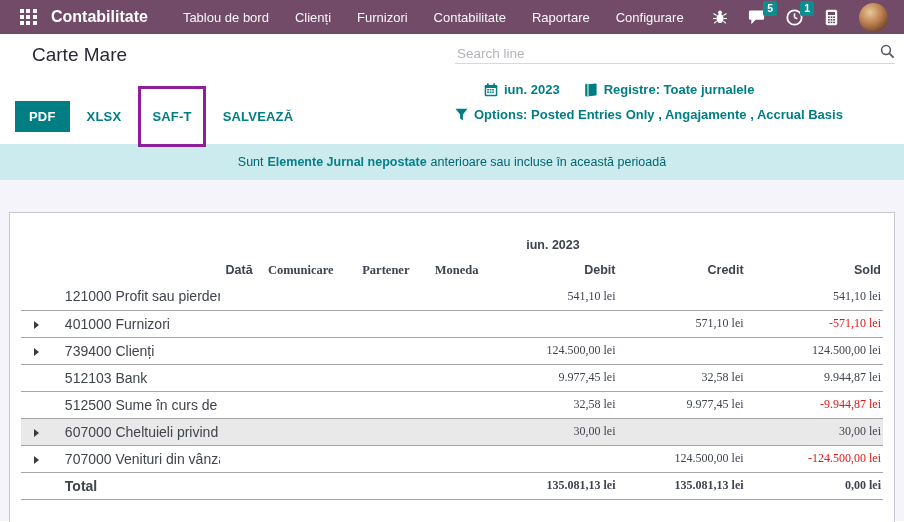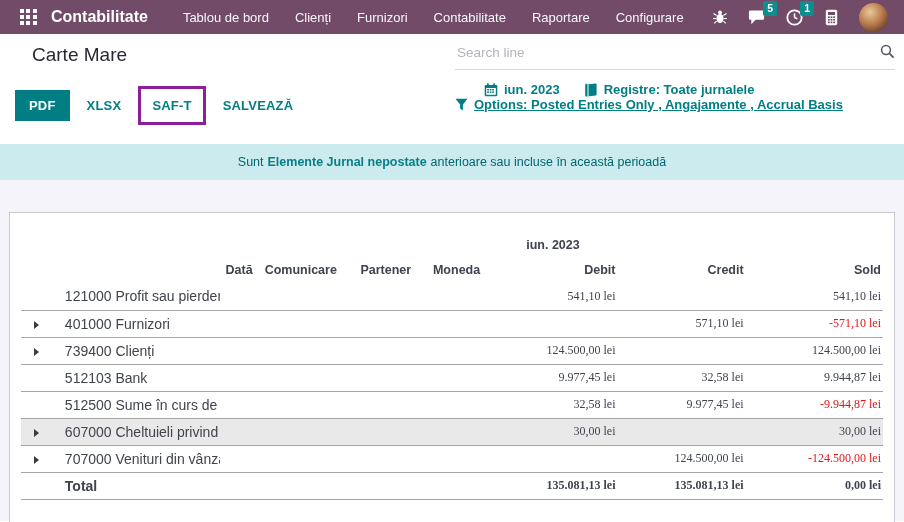--- a/index.html
+++ b/index.html
@@ -35,35 +35,35 @@
     width:29px; height:29px; border-radius:50%;
     background:radial-gradient(circle at 38% 32%, #e8c79a 0%, #b97d4e 45%, #6e4226 80%, #4a2c18 100%);
     cursor:pointer; flex:none;
   }
 
   
   .control-panel { position:relative; height:110px; background:#fff; }
   .page-title { position:absolute; left:32px; top:10px; font-size:19px; color:#2b2733; }
   .search-box {
     position:absolute; left:455px; top:10px; right:9px;
-    display:flex; align-items:flex-start; border-bottom:1px solid #d9d9dd; padding-bottom:6px;
+    display:flex; align-items:center; border-bottom:1px solid #d9d9dd; padding-bottom:0;
   }
   .search-box input {
     flex:1; border:none; outline:none; font-size:13.5px;
     font-family:"Liberation Sans", sans-serif; color:#333;
   }
   .search-box input::placeholder { color:#b3b3ba; }
   .actions { position:absolute; left:15px; top:52px; display:flex; align-items:center; gap:13px; }
   .btn { font-size:13px; font-weight:bold; cursor:pointer; border:none; font-family:"Liberation Sans", sans-serif; letter-spacing:.2px; }
   .btn-primary { background:#017E84; color:#fff; padding:8px 14px; }
   .btn-flat { background:transparent; color:#017E84; padding:8px 4px; }
-  .annotation-box { border:3px solid #8E1F9B; padding:1px 7px; display:inline-flex; align-items:center; }
+  .annotation-box { border:3px solid #8E1F9B; padding:12px 7px; display:inline-flex; align-items:center; }
   .filters { position:absolute; left:455px; top:48px; font-size:13px; font-weight:bold; color:#017E84; }
   .filters-line1 { display:flex; gap:24px; margin-left:29px; align-items:center; }
-  .filters-line2 { display:flex; align-items:flex-start;text-decoration:underline; }
+  .filters-line2 { margin-top:10px; display:flex; align-items:flex-start; }
   .filter-item { display:flex; align-items:center; gap:6px; cursor:pointer; white-space:nowrap; }
   .filter-item svg { flex:none; }
 
   
   .banner {
     height:36px; background:#CCEBEE; display:flex; align-items:center; justify-content:center;
     font-size:12.5px; color:#00666E; gap:4px;
   }
   .banner .banner-link { color:#087E88; font-weight:bold; cursor:pointer; }
 
@@ -71,21 +71,21 @@
   .main { background:#F4F4FA; height:341px; padding:32px 9px 0; }
   .card {
     background:#fff; border:1px solid #C8C8D2; height:330px;
     padding:10px 11px; overflow:hidden;
   }
   table.ledger { width:100%; border-collapse:collapse; table-layout:fixed; margin-top:10px; }
   .ledger td { padding:0 2px; overflow:hidden; white-space:nowrap; }
   .period-row td { height:24px; font-size:12.5px; font-weight:bold; color:#3E4350; text-align:center; }
   .head-row td { height:26px; font-size:12.5px; font-weight:bold; color:#3E4350; vertical-align:middle; }
   .right { text-align:right; }
-  .center { text-align:center; }
+  .center { text-align:center;font-family:Liberation Serif, serif; }
   .data-row td, .total-row td { height:27px; border-bottom:1px solid #A6A6A6; vertical-align:middle; }
   .c-name { font-size:14px; color:#40444D; padding-left:9px !important; }
   .num { font-family:Liberation Serif, serif; font-size:12px; color:#3F4450; text-align:right; }
   .neg { color:#E01717; }
   .total-row .c-name, .total-row .num { font-weight:bold; }
   .highlight td { background:#E9E9E9; }
   .caret {
     display:inline-block; width:0; height:0; margin-left:11px;
     border-left:5px solid #3c3c3c; border-top:4.5px solid transparent; border-bottom:4.5px solid transparent;
     cursor:pointer;

